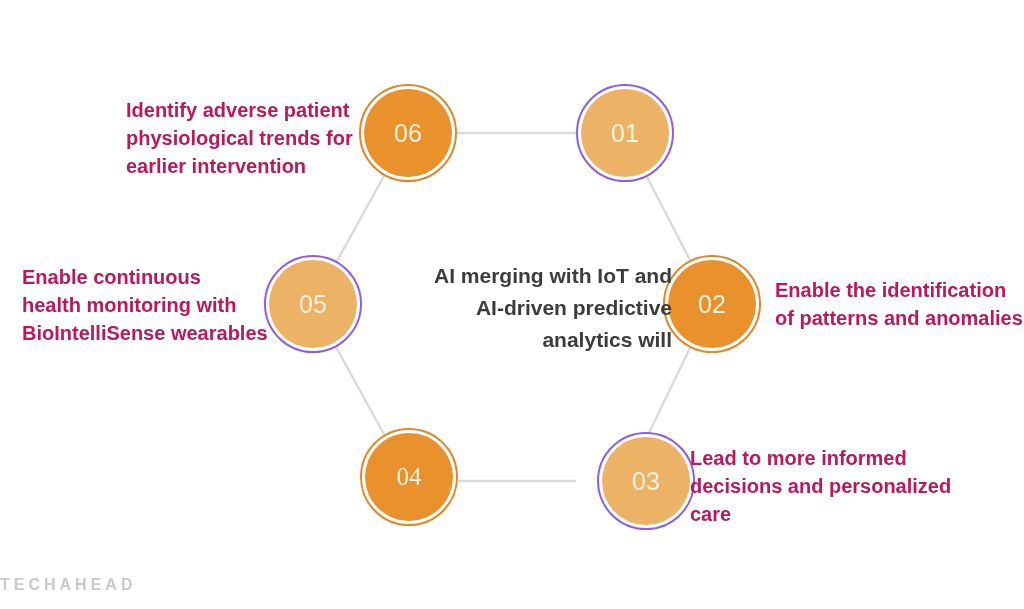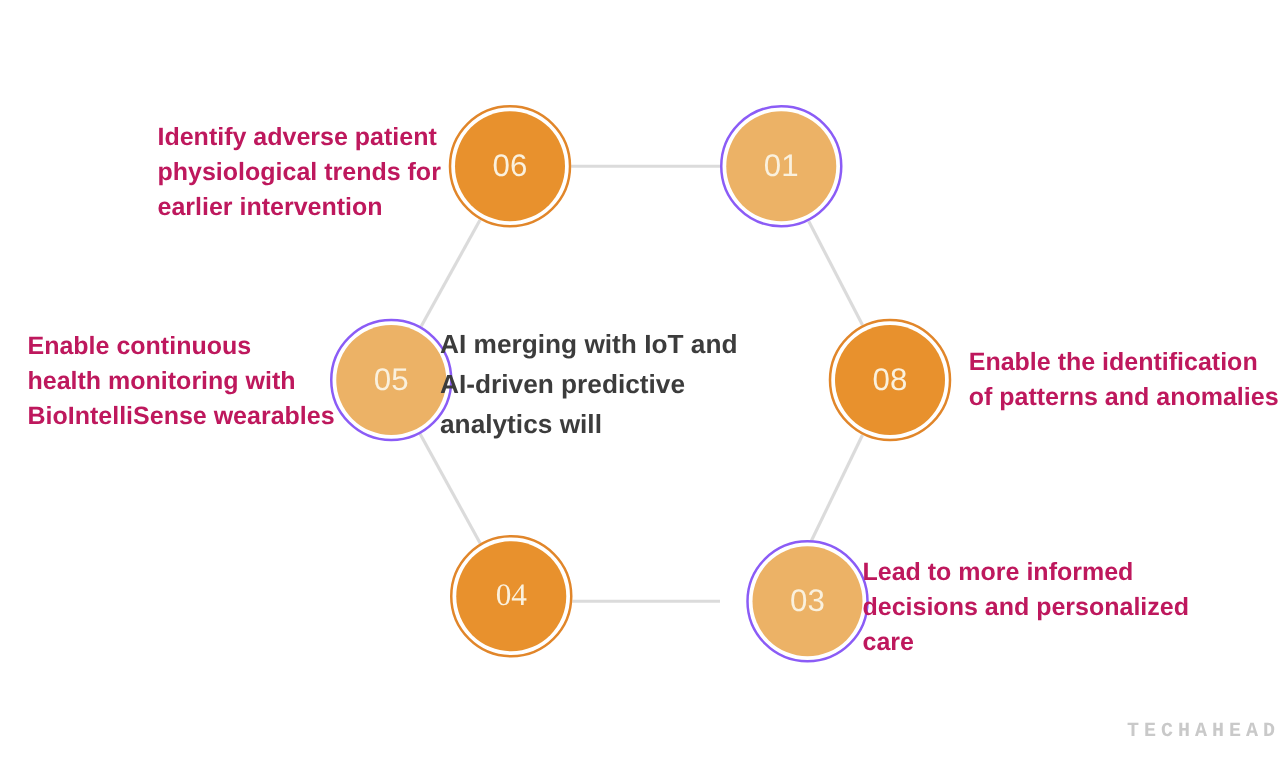--- a/index.html
+++ b/index.html
@@ -55,38 +55,37 @@
   #label-02 { left: 775px; top: 276px; }
   #label-03 { left: 690px; top: 444px; }
   #label-04 { left: 88px;  top: 459px; }
   #label-05 { left: 22px;  top: 263px; }
   #label-06 { left: 126px; top: 96px; }
 
   .center-text {
     position: absolute;
     left: 352px; top: 260px;
     width: 320px;
-    text-align: left;
+    text-align: right;
     font-size: 21px;
     line-height: 32px;
     font-weight: bold;
     color: #3C3C3C;
     white-space: pre-line;
   }
 
   .logo {
     position: absolute;
     left: 0; top: 576px;
     width: 100%;
-    text-align: right;
+    text-align: left;
     font-size: 16px;
     font-weight: bold;
     letter-spacing: 4px;
     color: #C9C9C9;
-    font-family: Liberation Mono, monospace;
   }
 </style>
 </head>
 <body>
 
 <div class="canvas">
 
   <svg class="connectors" viewBox="0 0 1024 609" xmlns="http://www.w3.org/2000/svg">
     <line x1="457" y1="133" x2="576" y2="133" stroke="#DBDBDB" stroke-width="2.5"></line>
     <line x1="647" y1="177" x2="690" y2="260" stroke="#DBDBDB" stroke-width="2.5"></line>
@@ -96,21 +95,21 @@
     <line x1="337" y1="261" x2="384" y2="176" stroke="#DBDBDB" stroke-width="2.5"></line>
   </svg>
 
   <div class="node light" id="node-01">
     <div class="inner">
       <span>01</span>
     </div>
   </div>
   <div class="node dark" id="node-02">
     <div class="inner">
-      <span>08</span>
+      <span>02</span>
     </div>
   </div>
   <div class="node light" id="node-03">
     <div class="inner">
       <span>03</span>
     </div>
   </div>
   <div class="node dark" id="node-04">
     <div class="inner">
       <span>04</span>

